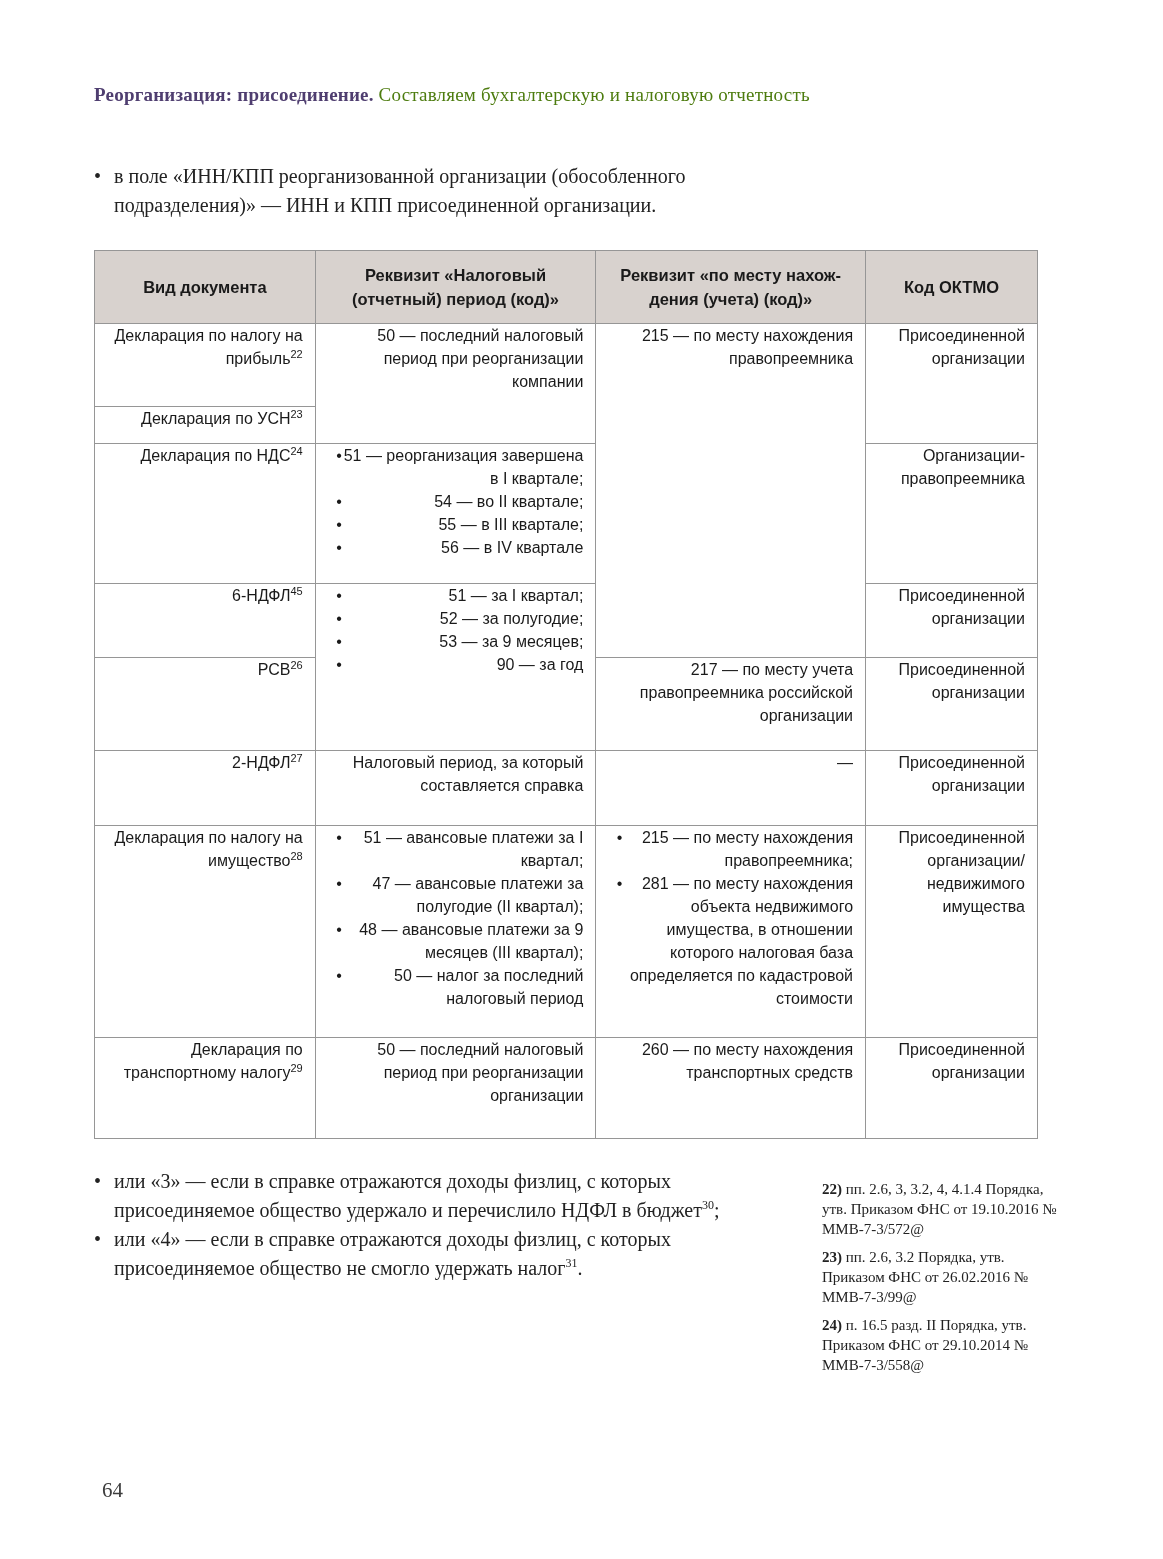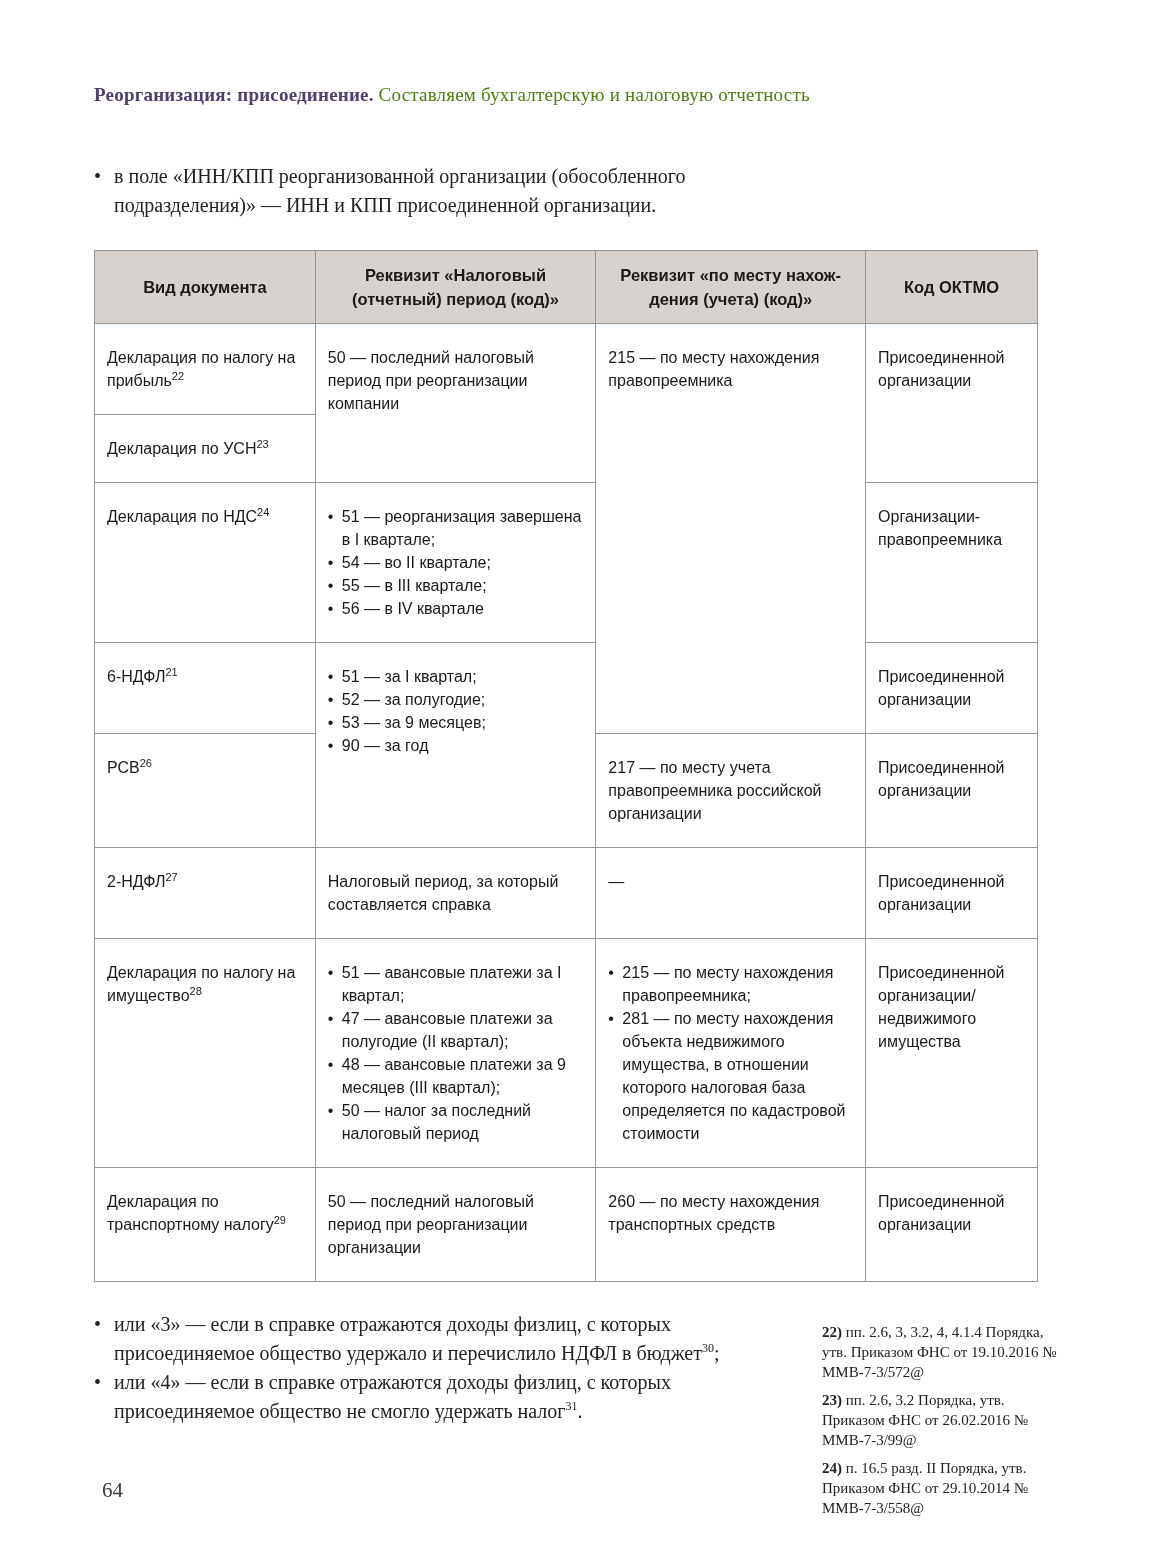--- a/index.html
+++ b/index.html
@@ -32,22 +32,22 @@
     border-collapse:collapse;
     width:944px;
     font-family:"Liberation Sans", sans-serif;
     font-size:16px;
     line-height:23px;
     color:#1a1a1a;
   }
   .doc-table th, .doc-table td {
     border:1px solid #969696;
     vertical-align:top;
-    padding:22px 12px;
-    text-align:left;
+    padding:0 12px;
+    text-align:right;
   }
   .doc-table th {
     background:#d8d2ce;
     text-align:center;
     vertical-align:middle;
     font-weight:bold;
     font-size:16.5px;
     line-height:24px;
     padding:8px 16px;
   }
@@ -147,21 +147,21 @@
                 <span class="txt">55 — в III квартале;</span>
               </div>
             <div class="cb">
                 <span class="dot">•</span>
                 <span class="txt">56 — в IV квартале</span>
               </div>
           </td>
           <td><span>Организации-правопреемника</span></td>
         </tr>
         <tr>
-          <td><span>6-НДФЛ</span><sup>21</sup></td>
+          <td><span>6-НДФЛ</span><sup>45</sup></td>
           <td rowspan="2">
             <div class="cb">
                 <span class="dot">•</span>
                 <span class="txt">51 — за I квартал;</span>
               </div>
             <div class="cb">
                 <span class="dot">•</span>
                 <span class="txt">52 — за полугодие;</span>
               </div>
             <div class="cb">

